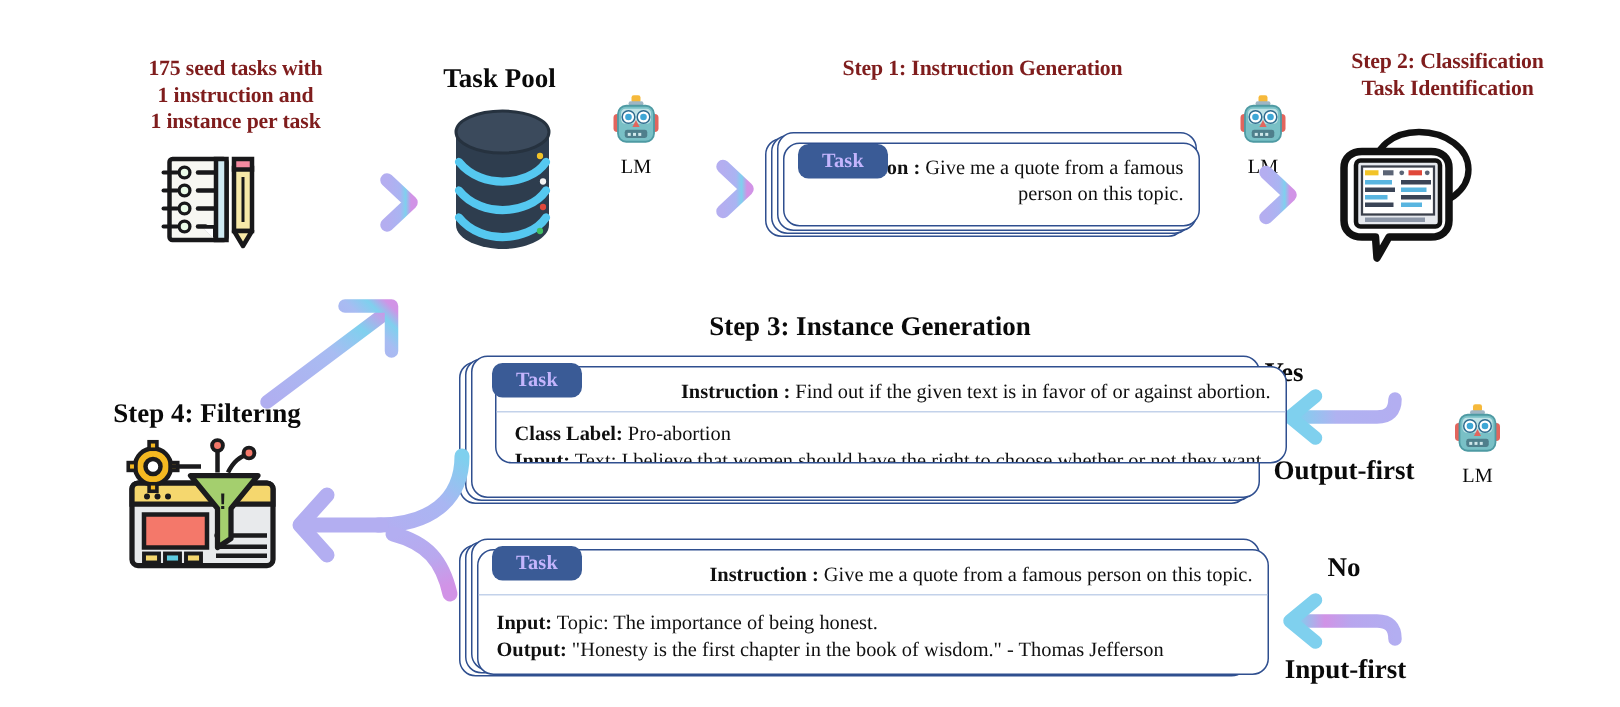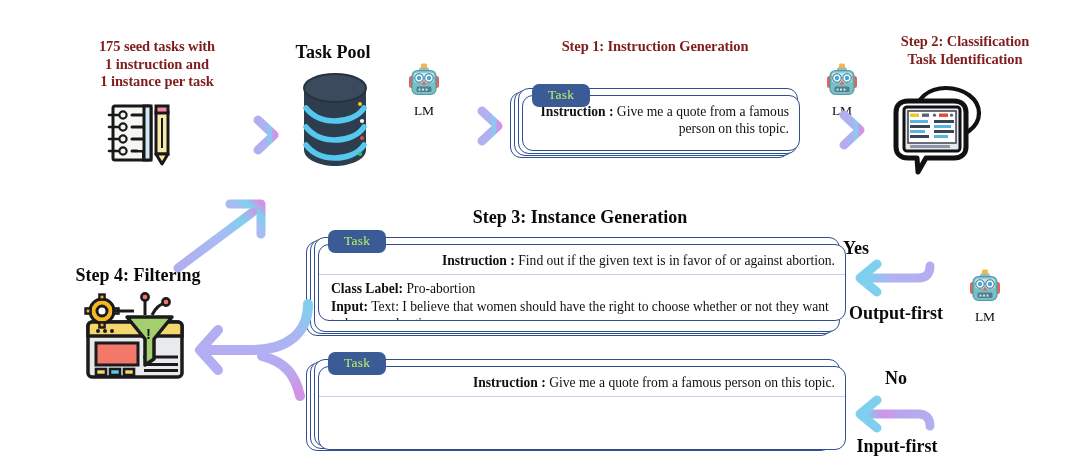--- a/index.html
+++ b/index.html
@@ -72,29 +72,30 @@
   .card-row.top{padding-top:7px;text-align:right;}
   .card-div{
     height:1px;
     background:#c3d2ea;
     margin:0;
   }
   .card-row b{font-weight:bold;}
   .task-badge{
     position:absolute;
     background:#3a5b96;
-    color:#bef264;
-    font-family:"Liberation Serif", serif;
-    font-weight:normal;
+    color:#c4b5fd;
+    font-family:"Liberation Serif", serif;
+    font-weight:bold;
     font-size:13.5px;
     border-radius:7px;
     padding:3px 16px 4px 16px;
     z-index:6;
     letter-spacing:0.2px;
     line-height:1.15;
+    margin-top:12px;
   }
 
   
   svg.arrowsvg{position:absolute;overflow:visible;}
 
   
   .icon-wrap{position:absolute;}
 </style>
 </head>
 <body>
@@ -357,21 +358,21 @@
     </svg>
   </div>
   <div class="abs lm-label" style="left:965px;top:309px;width:40px;">LM</div>
 
   <div class="abs label-bold" style="left:400px;top:207px;width:360px;">Step 3: Instance Generation</div>
 
   <div class="card-stack" style="left:306px;top:230px;width:540px;height:110px;">
     <div class="card-ghost" style="left:0px;top:11px;width:526px;height:95px;"></div>
     <div class="card-ghost" style="left:4px;top:9px;width:526px;height:95px;"></div>
     <div class="card-ghost" style="left:8px;top:7px;width:526px;height:95px;"></div>
-    <div class="card-main" style="left:12px;top:14px;width:528px;height:77px;">
+    <div class="card-main" style="left:24px;top:14px;width:528px;height:65px;">
       <div class="card-row top">
         <b>Instruction :</b><span> Find out if the given text is in favor of or against abortion.</span>
       </div>
       <div class="card-div"></div>
       <div class="card-row">
         <div><b>Class Label:</b><span> Pro-abortion</span></div>
         <div><b>Input:</b><span> Text: I believe that women should have the right to choose whether or not they want to have an abortion.</span></div>
       </div>
     </div>
     <div class="task-badge" style="left:22px;top:0px;">Task</div>
@@ -379,20 +380,24 @@
 
   <div class="card-stack" style="left:306px;top:352px;width:540px;height:105px;">
     <div class="card-ghost" style="left:0px;top:11px;width:526px;height:88px;"></div>
     <div class="card-ghost" style="left:4px;top:9px;width:526px;height:88px;"></div>
     <div class="card-ghost" style="left:8px;top:7px;width:526px;height:88px;"></div>
     <div class="card-main" style="left:12px;top:14px;width:528px;height:84px;">
       <div class="card-row top">
         <b>Instruction :</b><span> Give me a quote from a famous person on this topic.</span>
       </div>
       <div class="card-div"></div>
+      <div class="card-row" style="padding-top:9px;">
+        <div><b>Input:</b><span> Topic: The importance of being honest.</span></div>
+        <div><b>Output:</b><span> "Honesty is the first chapter in the book of wisdom." - Thomas Jefferson</span></div>
+      </div>
     </div>
     <div class="task-badge" style="left:22px;top:0px;">Task</div>
   </div>
 
   <div class="abs label-bold" style="left:68px;top:265px;width:140px;">Step 4: Filtering</div>
 
   <div class="icon-wrap" style="left:82px;top:291px;width:110px;height:92px;">
     <svg width="110" height="92" viewBox="0 0 110 92">
 
       <rect x="6" y="31" width="94" height="55" rx="4" fill="#e8eaec" stroke="#1b1b1d" stroke-width="3.5"></rect>

